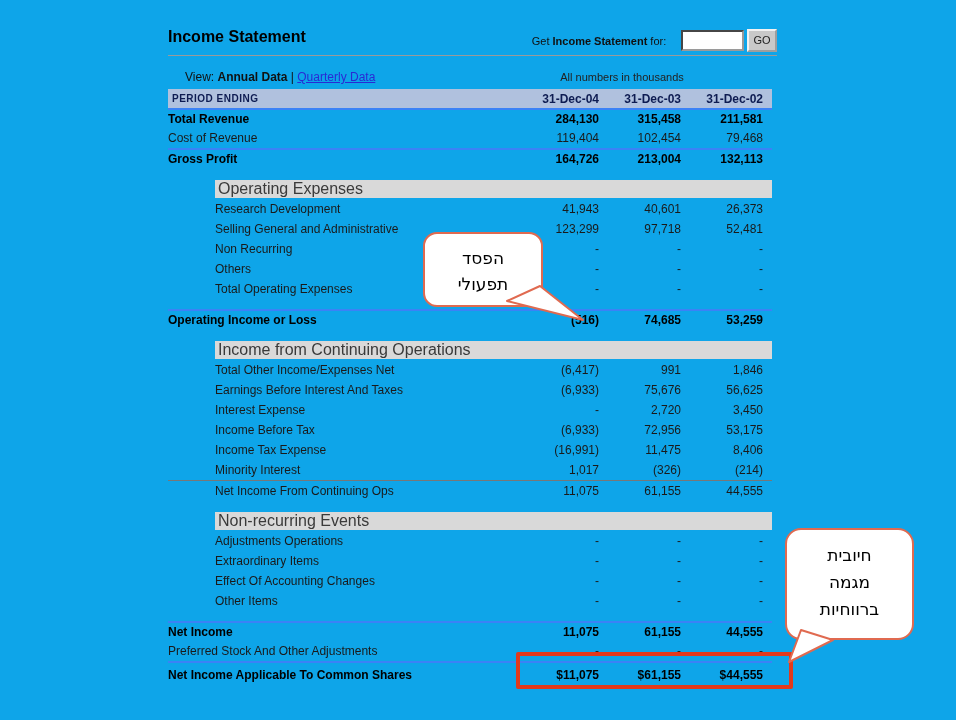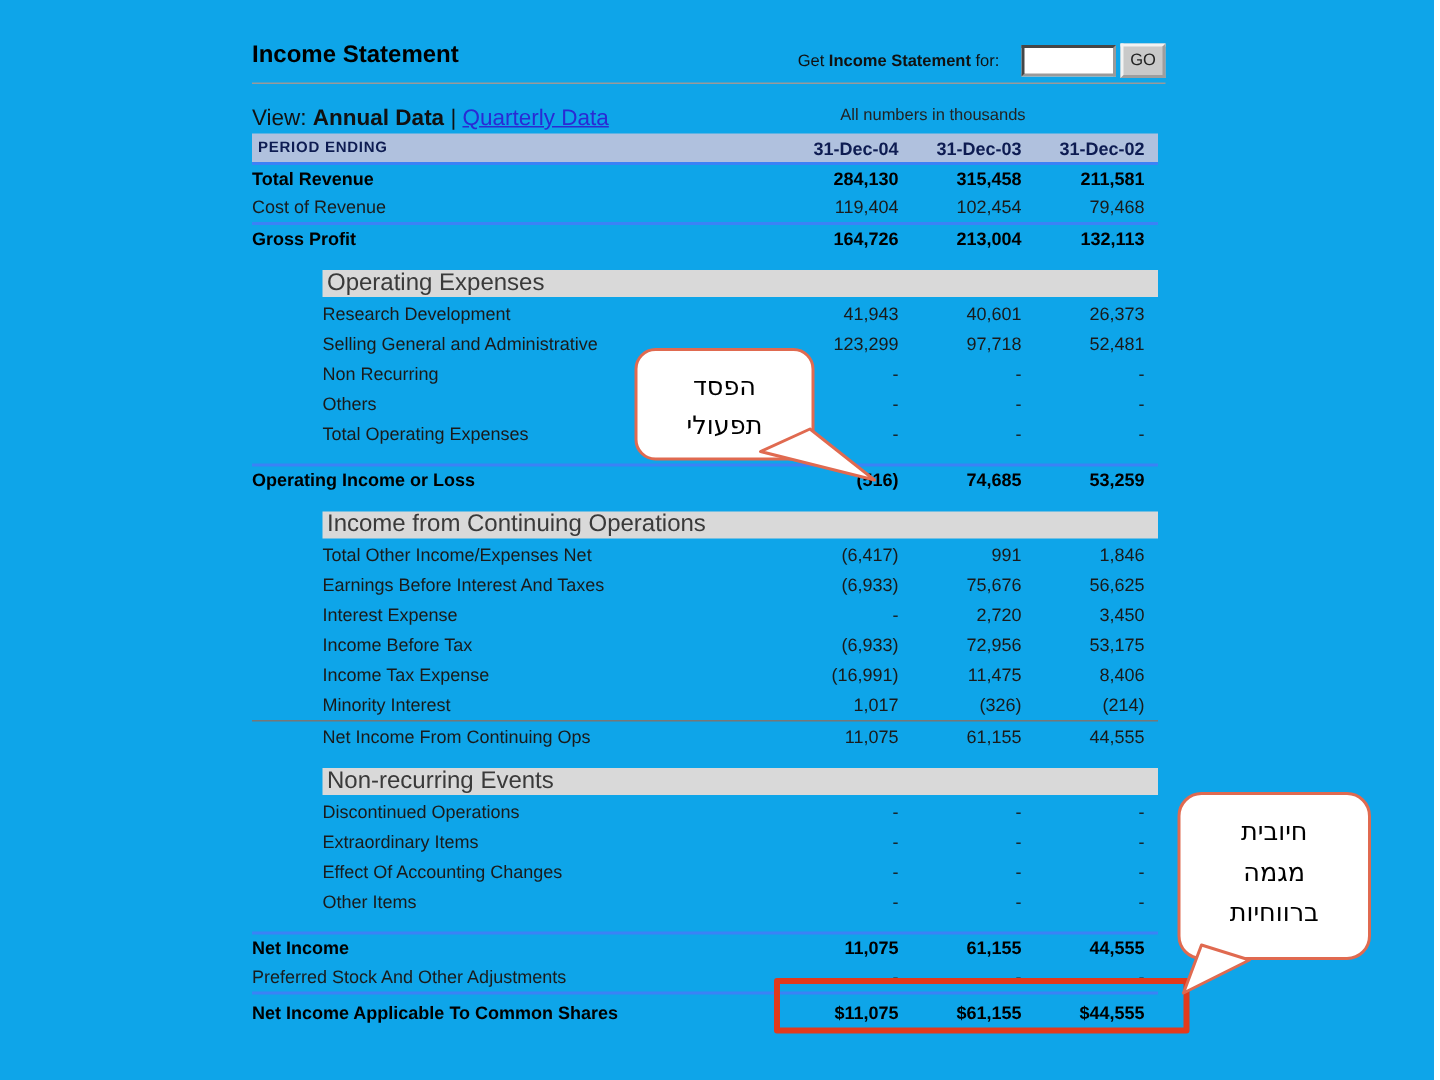--- a/index.html
+++ b/index.html
@@ -21,21 +21,21 @@
   .get-line b{font-weight:bold;}
   .ticker-input{position:absolute;left:681px;top:30px;width:63px;height:21px;
     border:2px inset #9a9a9a;background:#fff;font-size:12px;padding:0 3px;
     font-family:"Liberation Sans",sans-serif;}
   .go-btn{position:absolute;left:747px;top:29px;width:30px;height:23px;
     background:#c9c9c9;border:2px outset #f2f2f2;font-size:11px;color:#222;
     font-family:"Liberation Sans",sans-serif;cursor:pointer;line-height:17px;text-align:center;}
   .title-rule{position:absolute;left:168px;top:55px;width:609px;height:1px;background:#9a9a9a;}
 
   
-  .view-line{position:absolute;left:168px;top:70px;width:604px;font-size:15px;color:#111;}
+  .view-line{position:absolute;left:185px;top:70px;width:604px;font-size:12px;color:#111;}
   .view-line .annual{font-weight:bold;}
   .view-line .link{color:var(--link);text-decoration:underline;cursor:pointer;}
   .thousands-note{position:absolute;top:71px;left:472px;width:300px;text-align:center;font-size:11px;color:#222;}
 
   
   .fin-table{position:absolute;left:168px;top:89px;width:604px;}
   .period-bar{display:flex;align-items:center;height:19px;background:var(--period-bar);}
   .period-bar .plabel{flex:1;font-size:10px;font-weight:bold;letter-spacing:.5px;
     color:var(--navy);padding-left:4px;text-transform:uppercase;}
   .period-bar .pcol{width:82px;text-align:right;font-size:12px;font-weight:bold;color:var(--navy);}
@@ -212,21 +212,21 @@
     <div class="val">61,155</div>
     <div class="val">44,555</div>
   </div>
 
   <div class="row section">
     <div class="lbl">Non-recurring Events</div>
 
   </div>
 
   <div class="row indent">
-    <div class="lbl">Discontinued Operations</div>
+    <div class="lbl">Adjustments Operations</div>
     <div class="val">-</div>
     <div class="val">-</div>
     <div class="val">-</div>
   </div>
 
   <div class="row indent">
     <div class="lbl">Extraordinary Items</div>
     <div class="val">-</div>
     <div class="val">-</div>
     <div class="val">-</div>

